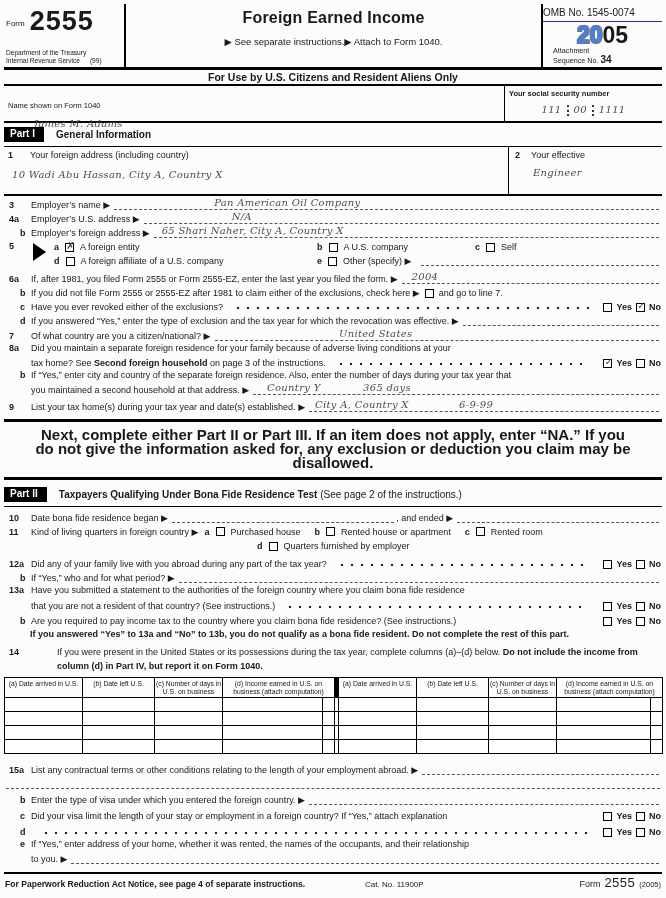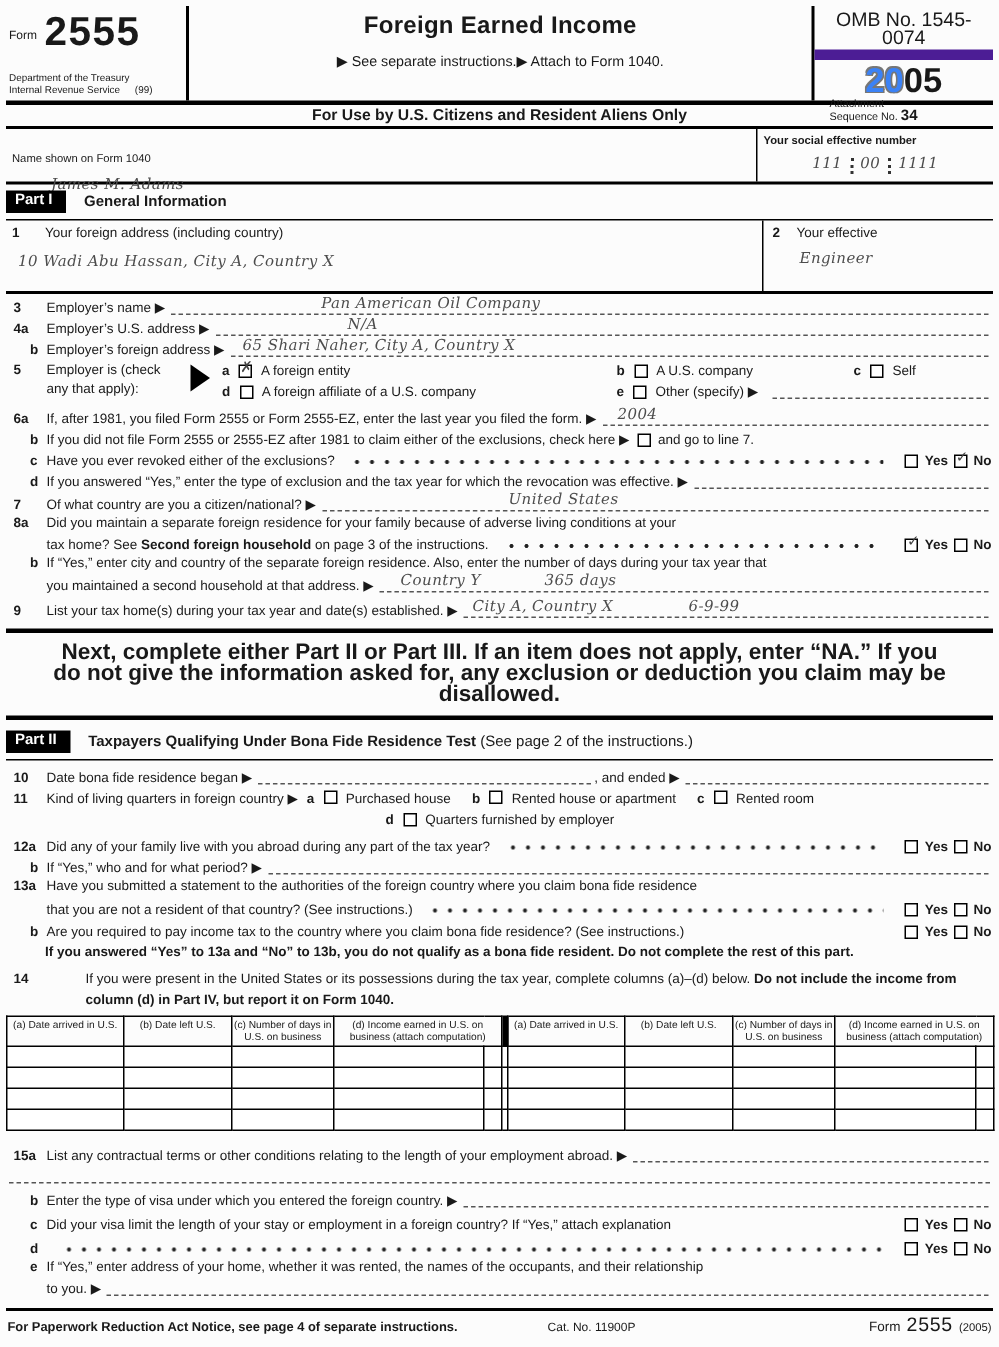--- a/index.html
+++ b/index.html
@@ -16,21 +16,21 @@
   .hdr-left { width:122px; border-right:2.5px solid #000; padding:4px 2px 2px 2px; display:flex; flex-direction:column; justify-content:space-between; }
   .form-line { display:flex; align-items:flex-start; gap:5px; }
   .form-word { font-size:8px; margin-top:10px; }
   .form-num-big { font-size:27px; font-weight:bold; letter-spacing:1px; line-height:26px; }
   .dept { font-size:6.6px; line-height:8px; }
   .dept .code { margin-left:8px; }
   .hdr-mid { flex:1; display:flex; flex-direction:column; align-items:center; padding-top:8px; }
   .title { font-size:16px; font-weight:bold; letter-spacing:0.2px; }
   .sub-arrows { display:flex; margin-top:12px; font-size:9.5px; }
   .hdr-right { width:121px; border-left:2.5px solid #000; display:flex; flex-direction:column; }
-  .omb { font-size:13px; text-align:center; padding:3px 0 2px 0; border-bottom:7px solid #4c1d95; }
+  .omb { font-size:10px; text-align:left; padding:3px 0 2px 0; border-bottom:1px solid #4c1d95; }
   .year { text-align:center; font-size:23px; font-weight:bold; line-height:24px; margin-top:1px; }
   .yr-outline { color:#3b82f6; text-shadow:-1px -1px 0 #777, 1px -1px 0 #777, -1px 1px 0 #777, 1px 1px 0 #777; font-weight:bold; }
   .attach-seq { font-size:7.2px; line-height:8.5px; padding-left:10px; }
   .seq-no { font-size:10px; font-weight:bold; }
   
   .banner { height:16px; border-bottom:2.5px solid #000; text-align:center; font-weight:bold; font-size:10.5px; line-height:14px; }
   
   .namerow { display:flex; height:37px; border-bottom:2.5px solid #000; }
   .name-cell { flex:1; padding:14px 4px; }
   .small-label { font-size:7.5px; }
@@ -134,21 +134,21 @@
   </div>
 
   <div class="banner">For Use by U.S. Citizens and Resident Aliens Only</div>
 
   <div class="namerow">
     <div class="name-cell">
       <div class="small-label">Name shown on Form 1040</div>
       <div class="hw name-val">James M. Adams</div>
     </div>
     <div class="ssn-cell">
-      <div class="ssn-label">Your social effective number</div>
+      <div class="ssn-label">Your social security number</div>
       <div class="ssn-val hw">
         <span>111</span>
           <span class="ssn-sep"></span>
           <span>00</span>
           <span class="ssn-sep"></span>
           <span>1111</span>
       </div>
     </div>
   </div>
 
@@ -192,24 +192,20 @@
     <span class="num sub">b</span>
     <span>Employer’s foreign address ▶</span>
     <span class="fill">
         <span class="hw" style="left:8px;">65 Shari Naher, City A, Country X</span>
       </span>
   </div>
 
   <div class="l5">
     <div style="display:flex;">
       <span class="num">5</span>
-      <div class="l5-labels">
-        <div>Employer is (check</div>
-        <div>any that apply):</div>
-      </div>
     </div>
     <span class="big-arrow"></span>
     <div class="l5-opts">
       <div class="opt-row">
         <span class="opt w263">
           <b class="optlet">a</b>
           <span class="cbx">
               <i class="mk hw">✗</i>
             </span>
           <span>A foreign entity</span>

